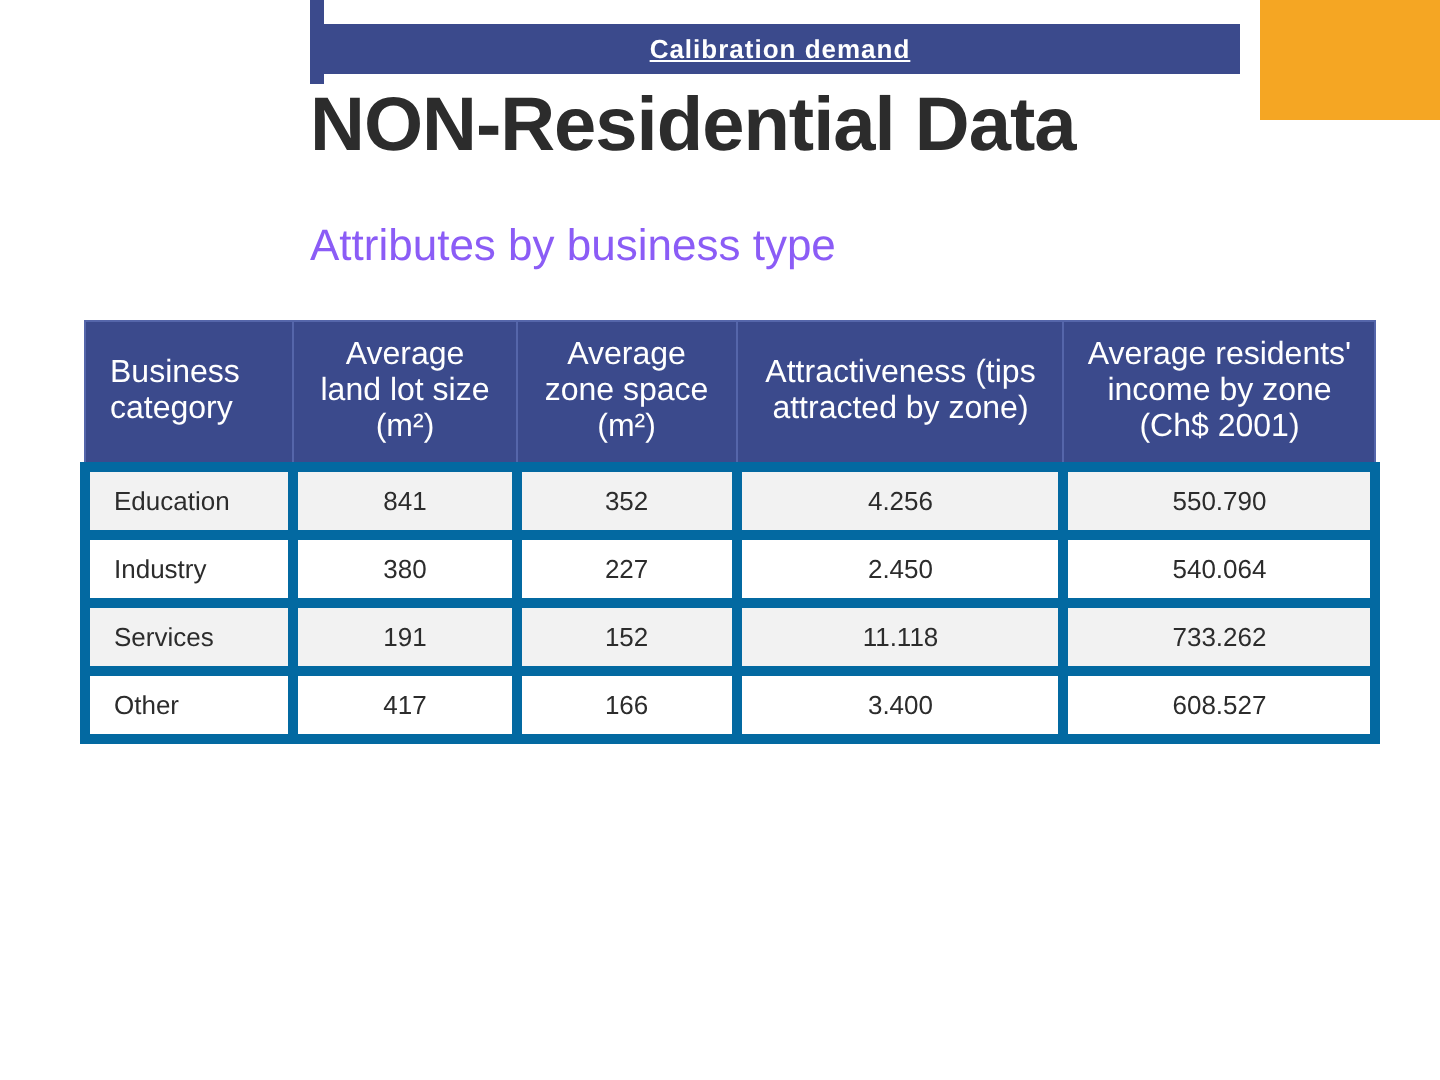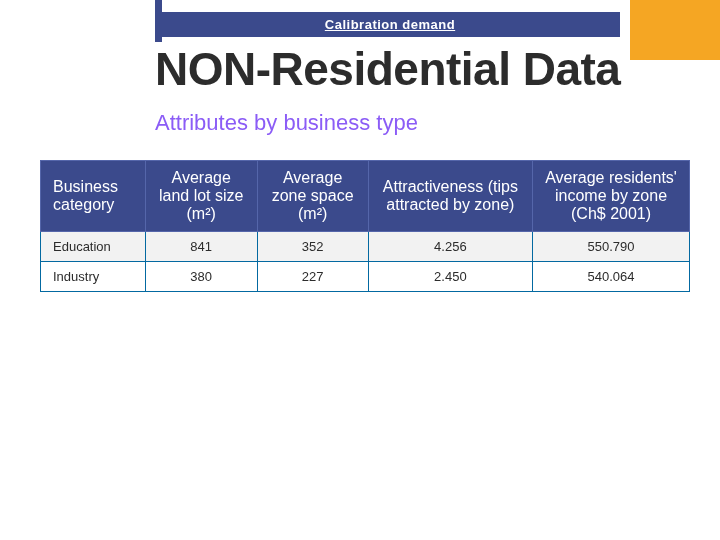--- a/index.html
+++ b/index.html
@@ -46,21 +46,21 @@
       width: 7px;
       height: 42px;
       background: #3B4A8C;
     }
 
     
     .main-heading {
       position: absolute;
       top: 42px;
       left: 155px;
-      font-size: 46px;
+      font-size: 38px;
       font-weight: bold;
       color: #2C2C2C;
       letter-spacing: -0.5px;
     }
 
     
     .sub-heading {
       position: absolute;
       top: 110px;
       left: 155px;
@@ -90,21 +90,21 @@
       text-align: center;
       font-weight: normal;
       font-size: 16px;
       border: 1px solid #5566AA;
       vertical-align: middle;
     }
 
     tbody tr td {
       padding: 7px 10px;
       text-align: center;
-      border: 1px solid #0369a1;
+      border: 5px solid #0369a1;
       color: #2C2C2C;
       font-size: 13px;
     }
 
     tbody tr:nth-child(odd) {
       background: #f2f2f2;
     }
     tbody tr:nth-child(even) {
       background: #ffffff;
     }
@@ -148,15 +148,29 @@
           <td>4.256</td>
           <td>550.790</td>
         </tr>
         <tr>
           <td>Industry</td>
           <td>380</td>
           <td>227</td>
           <td>2.450</td>
           <td>540.064</td>
         </tr>
+        <tr>
+          <td>Services</td>
+          <td>191</td>
+          <td>152</td>
+          <td>11.118</td>
+          <td>733.262</td>
+        </tr>
+        <tr>
+          <td>Other</td>
+          <td>417</td>
+          <td>166</td>
+          <td>3.400</td>
+          <td>608.527</td>
+        </tr>
       </tbody>
   </table>
 </div>
 
 </body></html>

